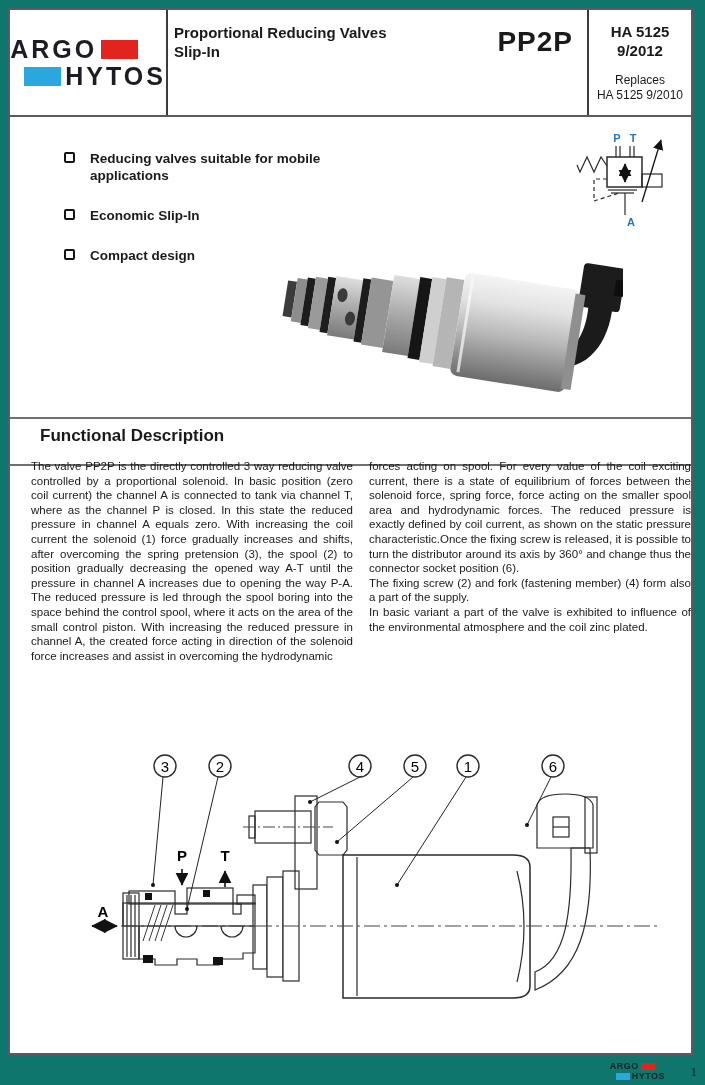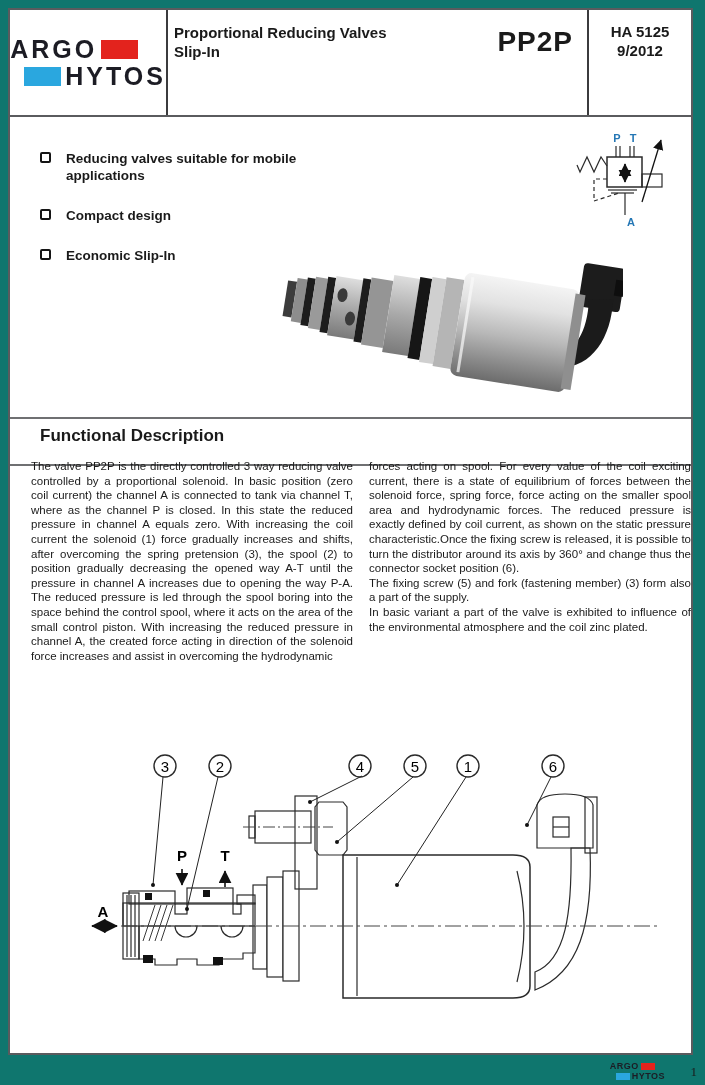--- a/index.html
+++ b/index.html
@@ -32,21 +32,21 @@
   .model { position:absolute; right:14px; top:16px; font-size:28px;
            font-weight:bold; letter-spacing:1px; }
   .specs { position:absolute; left:14px; bottom:9px; font-size:13px;
            white-space:nowrap; }
   .specs span { margin-right:15px; }
   .doc-code { font-weight:bold; font-size:15px; line-height:19px; margin-top:2px; }
   .replaces { font-size:12px; line-height:15px; margin-top:13px; }
 
   
   .features { position:absolute; left:30px; top:140px; width:300px; }
-  .feature { display:flex; gap:15px; margin-bottom:23px; }
+  .feature { display:flex; gap:15px; margin-bottom:23px;justify-content:flex-end; }
   .feature-box { flex:none; width:11px; height:11px; border:2px solid #141414;
                  border-radius:2px; margin-top:2px; }
   .feature-text { font-size:13.5px; font-weight:bold; line-height:17px; width:250px; }
 
   
   .symbol-svg { position:absolute; left:565px; top:116px; }
   .photo-svg  { position:absolute; left:263px; top:224px; }
   .drawing-svg{ position:absolute; left:75px;  top:735px; }
 
   
@@ -96,35 +96,39 @@
           <div>Proportional Reducing Valves</div>
           <div>Slip-In</div>
         </div>
         <div class="model">PP2P</div>
       </div>
       <div class="cell-doc">
         <div class="doc-code">
           <div>HA 5125</div>
           <div>9/2012</div>
         </div>
+        <div class="replaces">
+          <div>Replaces</div>
+          <div>HA 5125 9/2010</div>
+        </div>
       </div>
     </div>
 
     <div class="features">
       <div class="feature">
         <span class="feature-box"></span>
         <span class="feature-text">Reducing valves suitable for mobile applications</span>
       </div>
       <div class="feature">
         <span class="feature-box"></span>
-        <span class="feature-text">Compact design</span>
+        <span class="feature-text">Economic Slip-In</span>
       </div>
       <div class="feature">
         <span class="feature-box"></span>
-        <span class="feature-text">Economic Slip-In</span>
+        <span class="feature-text">Compact design</span>
       </div>
     </div>
 
     <svg class="symbol-svg" width="130" height="112" viewBox="0 0 130 112">
       <defs>
         <marker id="ahs" markerWidth="9" markerHeight="9" refX="7.5" refY="4" orient="auto-start-reverse">
           <path d="M0,0 L8,4 L0,8 Z" fill="#111"></path>
         </marker>
       </defs>
 
@@ -204,21 +208,21 @@
       <div class="fd-heading">Functional Description</div>
       <div class="rule"></div>
     </div>
 
     <div class="cols">
       <div class="col">
         <p>The valve PP2P is the directly controlled 3 way reducing valve controlled by a proportional solenoid. In basic position (zero coil current) the channel A is connected to tank via channel T, where as the channel P is closed. In this state the reduced pressure in channel A equals zero. With increasing the coil current the solenoid (1) force gradually increases and shifts, after overcoming the spring pretension (3), the spool (2) to position gradually decreasing the opened way A-T until the pressure in channel A increases due to opening the way P-A. The reduced pressure is led through the spool boring into the space behind the control spool, where it acts on the area of the small control piston. With increasing the reduced pressure in channel A, the created force acting in direction of the solenoid force increases and assist in overcoming the hydrodynamic</p>
       </div>
       <div class="col">
         <p>forces acting on spool. For every value of the coil exciting current, there is a state of equilibrium of forces between the solenoid force, spring force, force acting on the smaller spool area and hydrodynamic forces. The reduced pressure is exactly defined by coil current, as shown on the static pressure characteristic.Once the fixing screw is released, it is possible to turn the distributor around its axis by 360° and change thus the connector socket position (6).</p>
-        <p>The fixing screw (5) and fork (fastening member) (3) form also a part of the supply.</p>
+        <p>The fixing screw (2) and fork (fastening member) (4) form also a part of the supply.</p>
         <p>In basic variant a part of the valve is exhibited to influence of the environmental atmosphere and the coil zinc plated.</p>
       </div>
     </div>
 
     <svg class="drawing-svg" width="580" height="292" viewBox="0 0 580 292">
       <defs>
         <marker id="ahd" markerWidth="9" markerHeight="9" refX="7.5" refY="4" orient="auto-start-reverse">
           <path d="M0,0 L8,4 L0,8 Z" fill="#111"></path>
         </marker>
       </defs>

